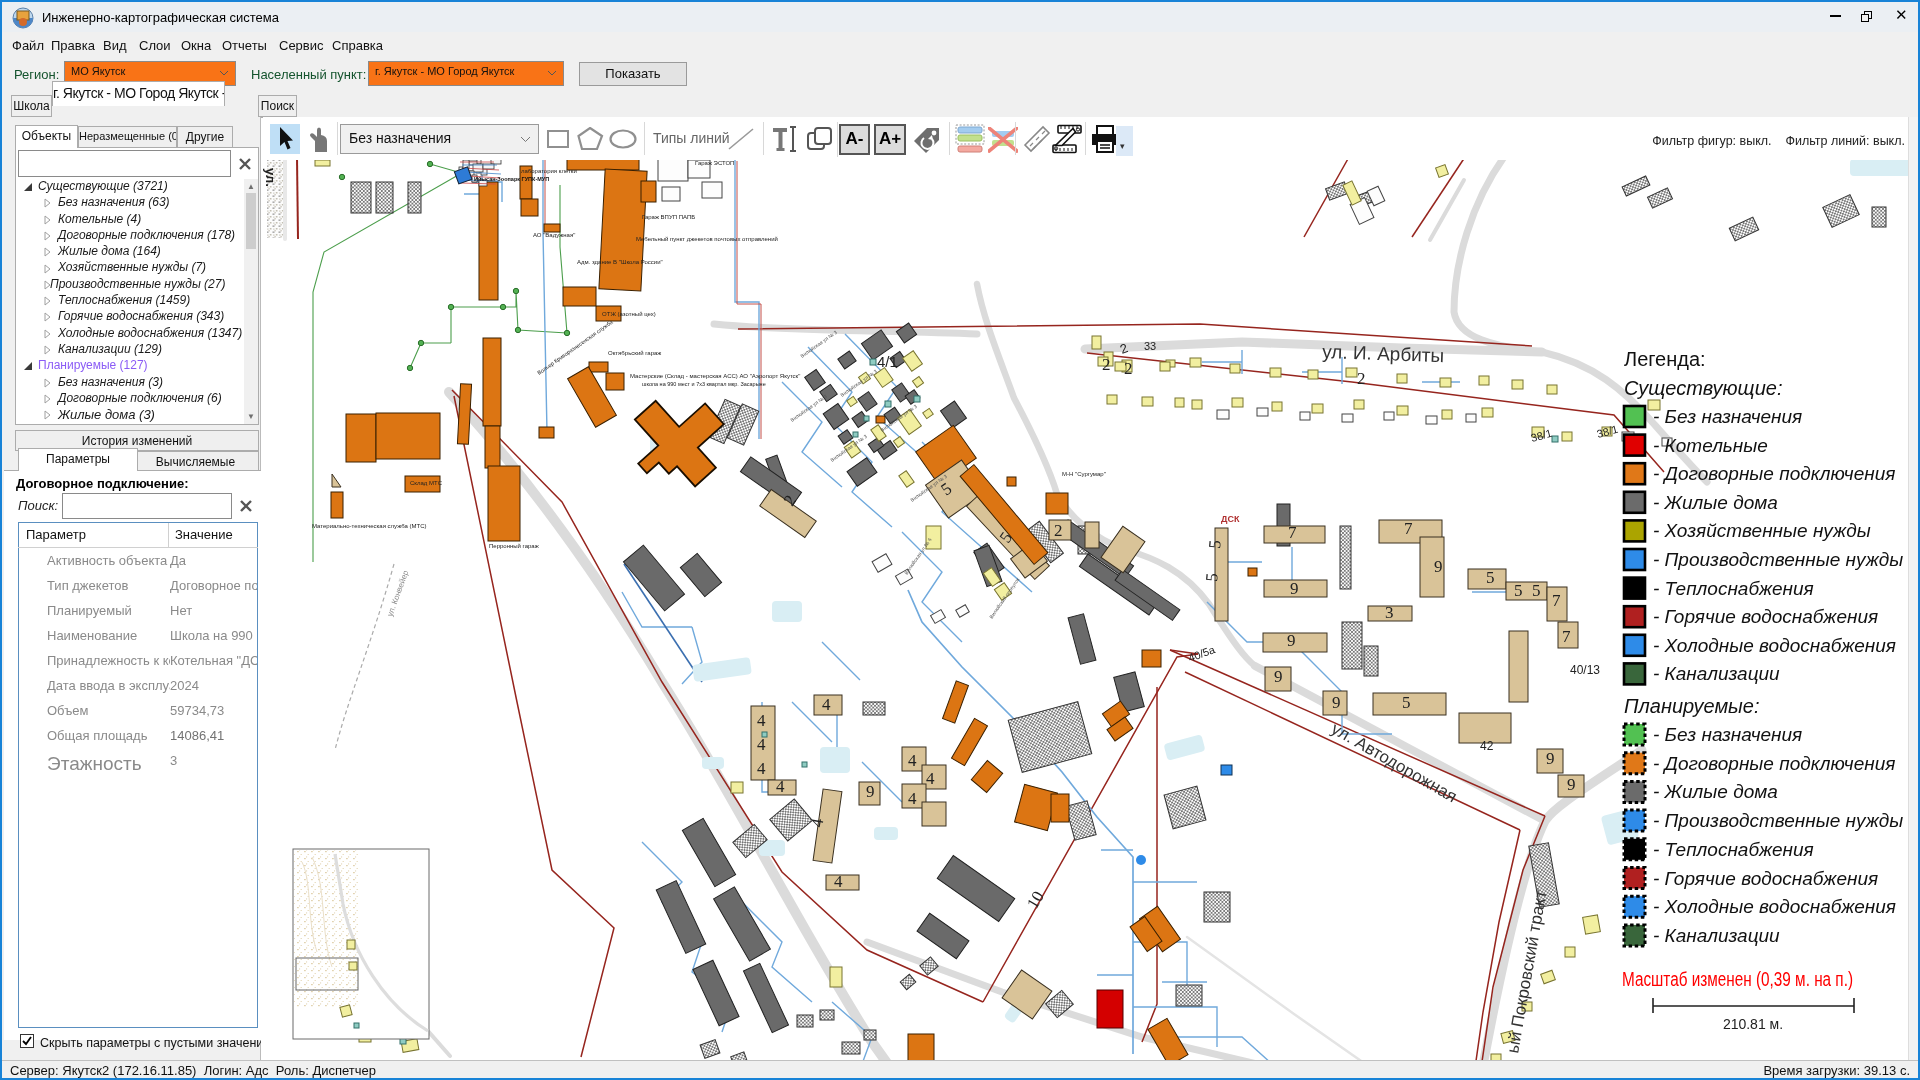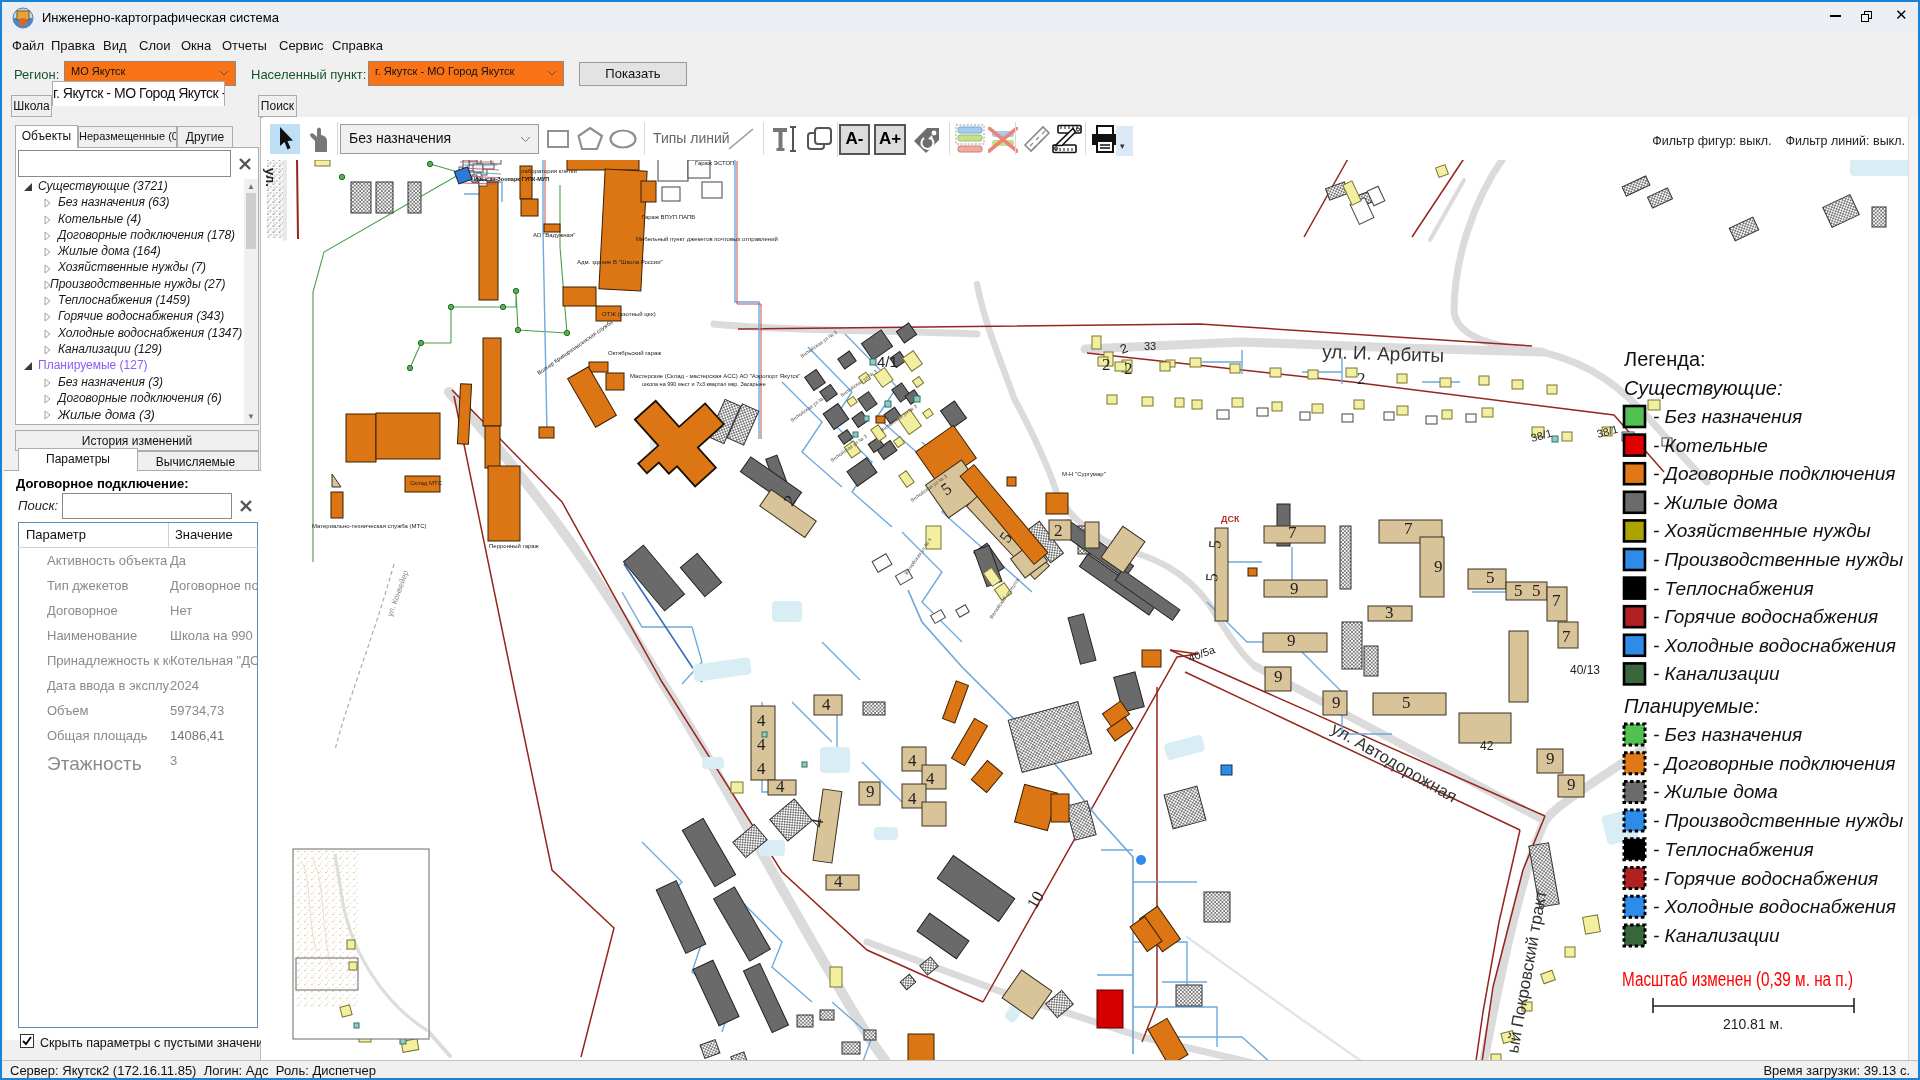--- a/index.html
+++ b/index.html
@@ -149,21 +149,21 @@
     </svg>
  <div class="abs" style="left:16px;top:520px;width:240px;height:506px;background:#FFF;border:1px solid #5A8FC0"></div>
  <div class="abs" style="left:16px;top:520px;width:240px;height:26px;border-bottom:1px solid #D0D0D0"></div>
  <div class="abs" style="left:24px;top:525px;font-size:13px;color:#111">Параметр</div>
  <div class="abs" style="left:173px;top:525px;font-size:13px;color:#111">Значение</div>
  <div class="abs" style="left:166px;top:521px;width:1px;height:25px;background:#D0D0D0"></div>
  <div class="abs" style="left:45px;top:551px;font-size:13px;color:#8A8A8A;white-space:nowrap;width:123px;overflow:hidden">Активность объекта</div>
     <div class="abs" style="left:168px;top:551px;font-size:13px;color:#8A8A8A;white-space:nowrap;width:87px;overflow:hidden">Да</div>
     <div class="abs" style="left:45px;top:576px;font-size:13px;color:#8A8A8A;white-space:nowrap;width:123px;overflow:hidden">Тип джекетов</div>
     <div class="abs" style="left:168px;top:576px;font-size:13px;color:#8A8A8A;white-space:nowrap;width:87px;overflow:hidden">Договорное по​д</div>
-    <div class="abs" style="left:45px;top:601px;font-size:13px;color:#8A8A8A;white-space:nowrap;width:123px;overflow:hidden">Договорное</div>
+    <div class="abs" style="left:45px;top:601px;font-size:13px;color:#8A8A8A;white-space:nowrap;width:123px;overflow:hidden">Планируемый</div>
     <div class="abs" style="left:168px;top:601px;font-size:13px;color:#8A8A8A;white-space:nowrap;width:87px;overflow:hidden">Нет</div>
     <div class="abs" style="left:45px;top:626px;font-size:13px;color:#8A8A8A;white-space:nowrap;width:123px;overflow:hidden">Наименование</div>
     <div class="abs" style="left:168px;top:626px;font-size:13px;color:#8A8A8A;white-space:nowrap;width:87px;overflow:hidden">Школа на 990 м</div>
     <div class="abs" style="left:45px;top:651px;font-size:13px;color:#8A8A8A;white-space:nowrap;width:123px;overflow:hidden">Принадлежность к ко</div>
     <div class="abs" style="left:168px;top:651px;font-size:13px;color:#8A8A8A;white-space:nowrap;width:87px;overflow:hidden">Котельная "ДСК</div>
     <div class="abs" style="left:45px;top:676px;font-size:13px;color:#8A8A8A;white-space:nowrap;width:123px;overflow:hidden">Дата ввода в эксплуат</div>
     <div class="abs" style="left:168px;top:676px;font-size:13px;color:#8A8A8A;white-space:nowrap;width:87px;overflow:hidden">2024</div>
     <div class="abs" style="left:45px;top:701px;font-size:13px;color:#8A8A8A;white-space:nowrap;width:123px;overflow:hidden">Объем</div>
     <div class="abs" style="left:168px;top:701px;font-size:13px;color:#8A8A8A;white-space:nowrap;width:87px;overflow:hidden">59734,73</div>
     <div class="abs" style="left:45px;top:726px;font-size:13px;color:#8A8A8A;white-space:nowrap;width:123px;overflow:hidden">Общая площадь</div>

